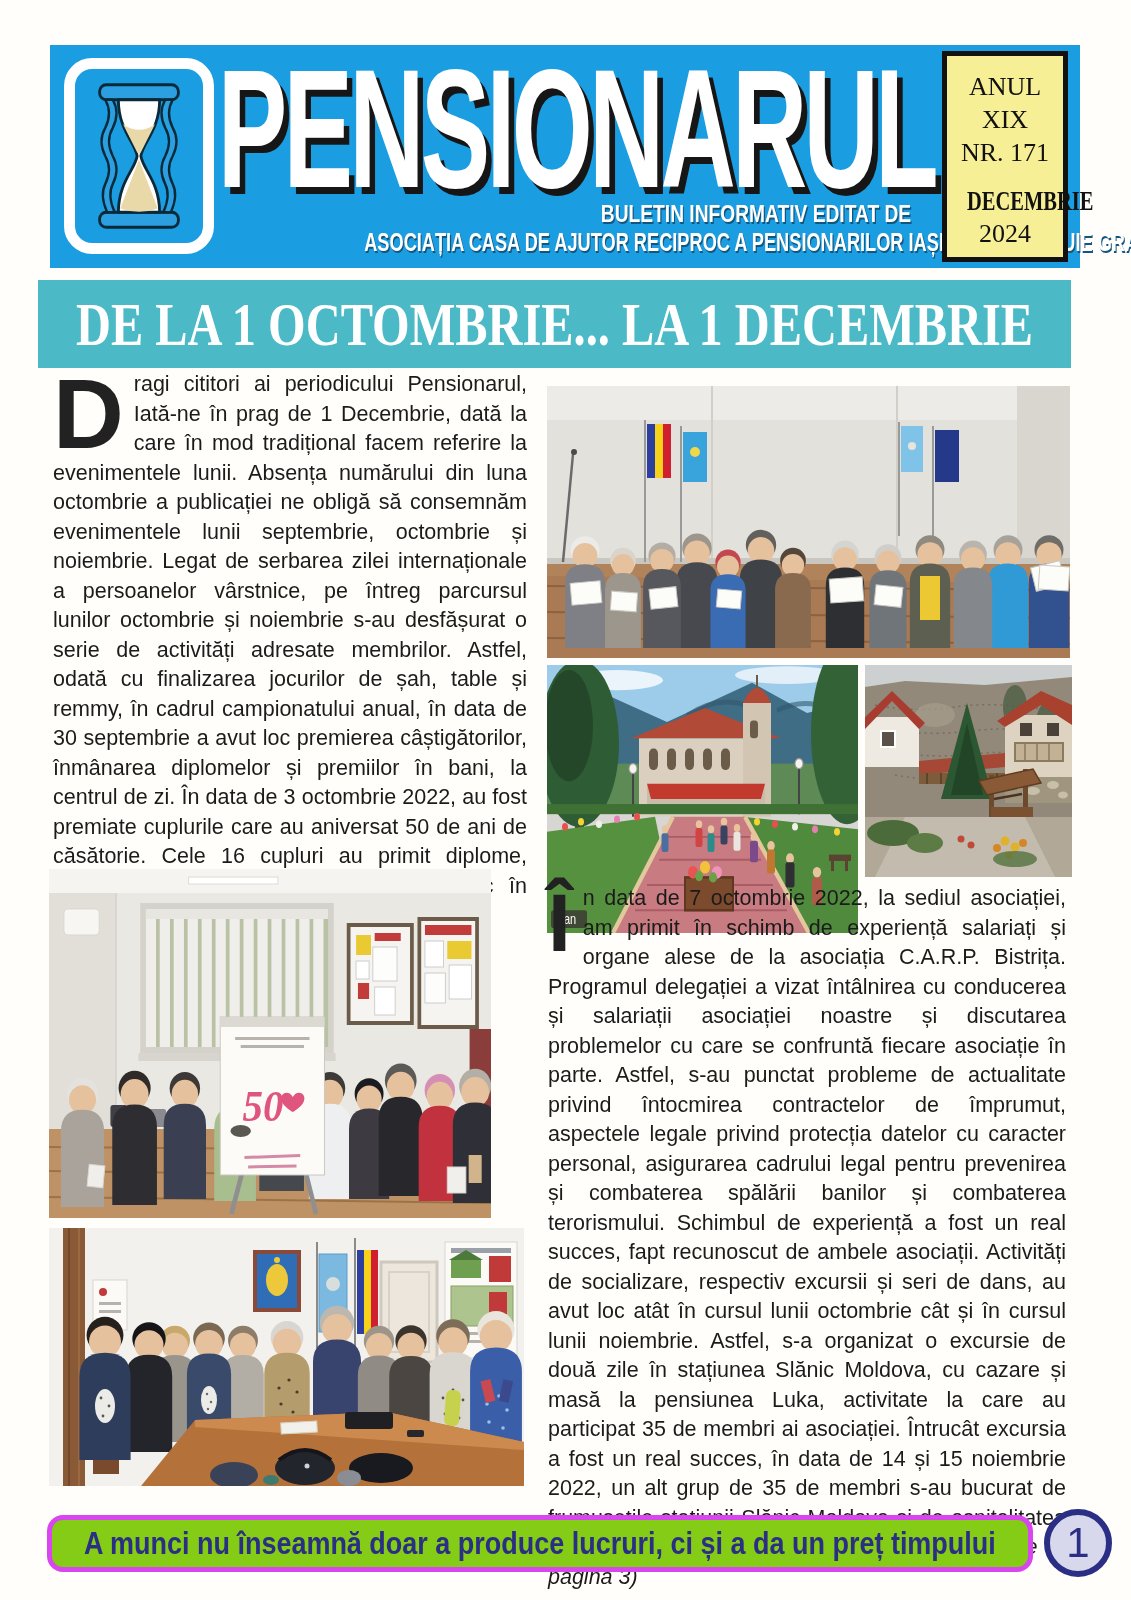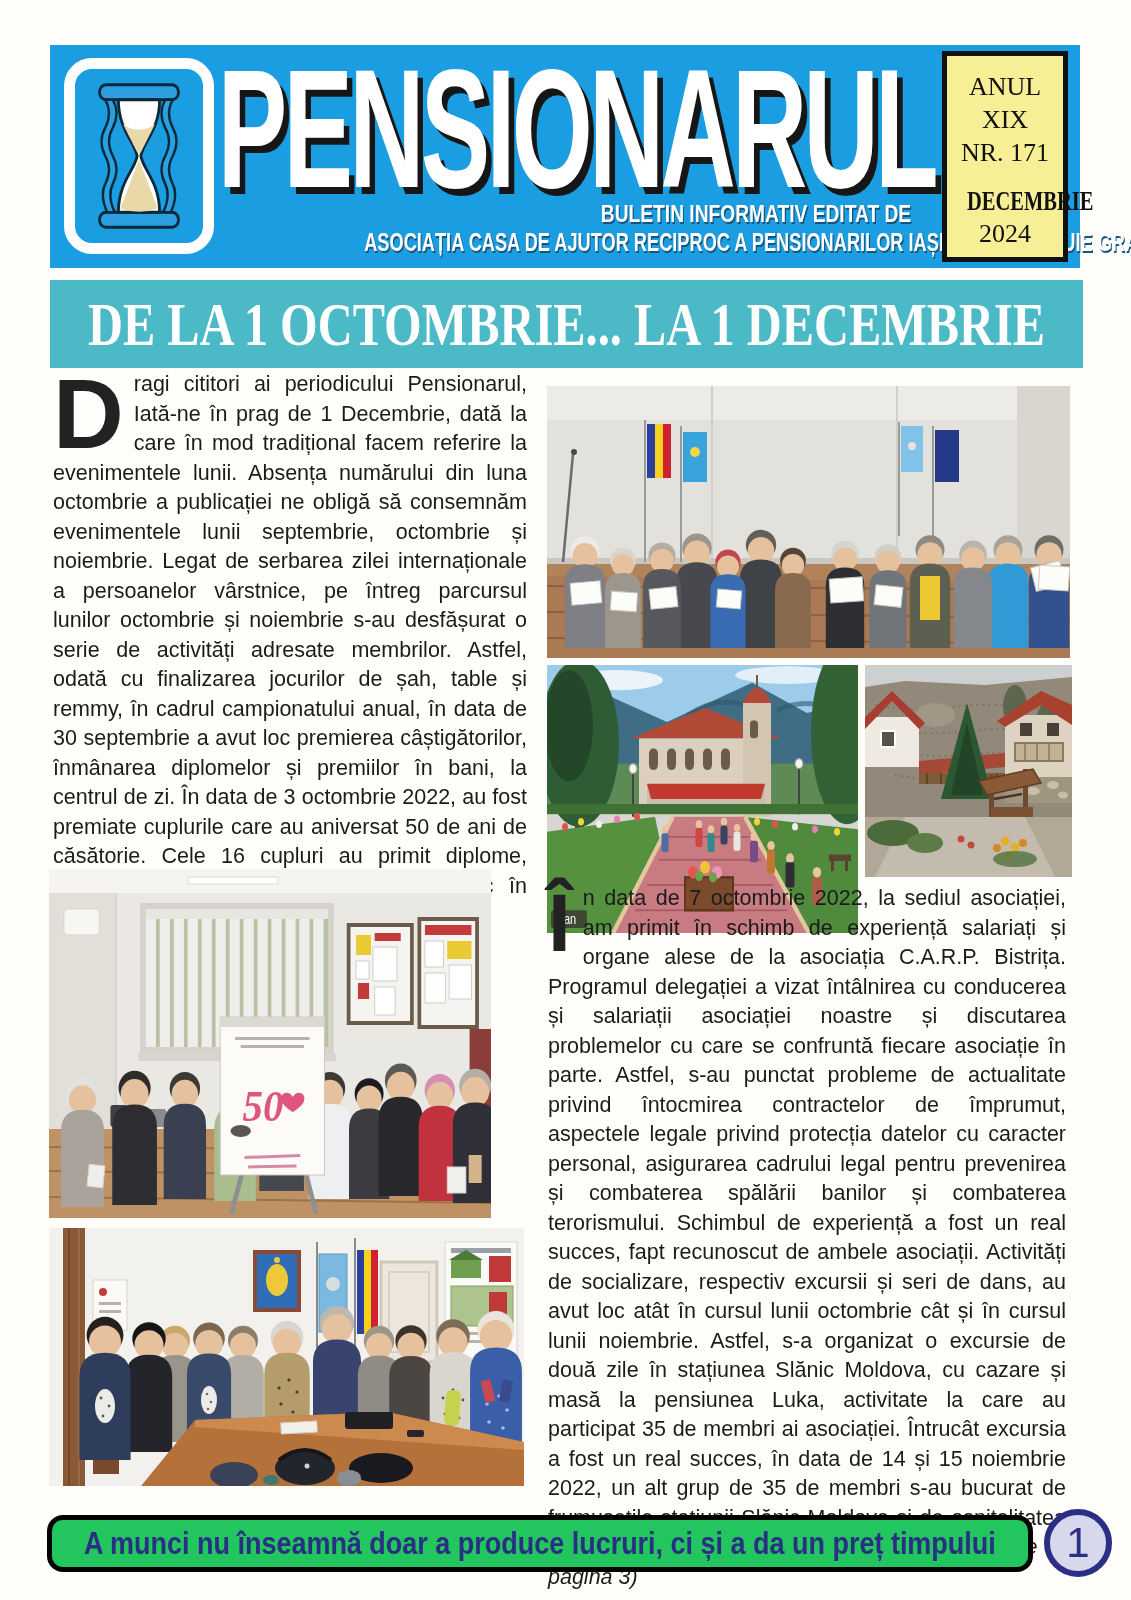--- a/index.html
+++ b/index.html
@@ -14,21 +14,21 @@
   .taglines{position:absolute;left:140px;top:156px;width:760px;text-align:right;color:#fff;}
   .tag1{display:inline-block;font-weight:bold;font-size:24px;line-height:26px;transform:scaleX(0.80);white-space:nowrap;text-shadow:1.5px 1.5px 0 #14557e;}
   .tag2{display:inline-block;font-weight:bold;font-size:26px;line-height:30px;transform:scaleX(0.70);white-space:nowrap;text-shadow:1.5px 1.5px 0 #14557e;}
   .issue-box{position:absolute;right:12px;top:6px;width:126px;height:211px;background:#f7ef95;border:5px solid #111;box-sizing:border-box;text-align:center;font-family:"Liberation Serif",serif;color:#111;}
   .issue-box .l{font-weight:normal;font-size:26px;line-height:33px;}
   .issue-box .gap{height:16px;}
   .issue-box .cond{display:inline-block;font-weight:bold;font-size:27px;line-height:32px;transform:scaleX(0.76);white-space:nowrap;}
   .issue-box .pt{padding-top:14px;}
 
   
-  .headline-bar{position:absolute;left:50px;top:280px;width:1033px;height:88px;background:#4cb9c6;display:flex;align-items:center;justify-content:center;overflow:hidden;}
+  .headline-bar{position:absolute;left:38px;top:280px;width:1033px;height:88px;background:#4cb9c6;display:flex;align-items:center;justify-content:center;overflow:hidden;}
   .headline-text{display:inline-block;font-family:"Liberation Serif",serif;font-weight:bold;font-size:62px;color:#ffffff;transform:scaleX(0.78);white-space:nowrap;}
 
   
   .article{position:absolute;color:#1b1b1b;font-size:21.5px;line-height:29.5px;text-align:justify;}
   .col-left{left:53px;top:370px;width:474px;}
   .col-right{left:548px;top:884px;width:518px;}
   .dropcap{float:left;font-weight:bold;color:#222;font-family:"Liberation Sans",sans-serif;}
   .dc-d{font-size:98px;line-height:80px;margin:4px 10px 0 0;}
   .dc-i{font-size:82px;line-height:86px;margin:-4px 12px 0 0;}
   .cont-italic{font-style:italic;}
@@ -36,21 +36,21 @@
   
   .photo{position:absolute;overflow:hidden;background:#d8d6d2;}
   .photo svg{display:block;width:100%;height:100%;}
   .ph1{left:547px;top:386px;width:523px;height:272px;}
   .ph2{left:547px;top:665px;width:311px;height:268px;}
   .ph3{left:865px;top:665px;width:207px;height:212px;}
   .ph4{left:49px;top:869px;width:442px;height:349px;}
   .ph5{left:49px;top:1228px;width:475px;height:258px;}
 
   
-  .footer-bar{position:absolute;left:47px;top:1515px;width:986px;height:57px;background:#22c55e;border:5px solid #000000;border-radius:16px;box-sizing:border-box;display:flex;align-items:center;justify-content:center;}
+  .footer-bar{position:absolute;left:47px;top:1515px;width:986px;height:57px;background:#84cc16;border:5px solid #d946ef;border-radius:16px;box-sizing:border-box;display:flex;align-items:center;justify-content:center;}
   .footer-motto{display:inline-block;font-weight:bold;font-size:31px;color:#2b2e85;transform:scaleX(0.87);white-space:nowrap;}
   .page-badge{position:absolute;left:1044px;top:1509px;width:68px;height:68px;border:6px solid #2b2e85;border-radius:50%;box-sizing:border-box;background:#d7d8ec;display:flex;align-items:center;justify-content:center;}
   .page-badge span{font-size:42px;line-height:1;color:#2b2e85;font-weight:normal;font-family:"Liberation Sans",sans-serif;}
 </style>
 </head>
 <body>
 
 <div class="page">
 
   <div class="masthead">

